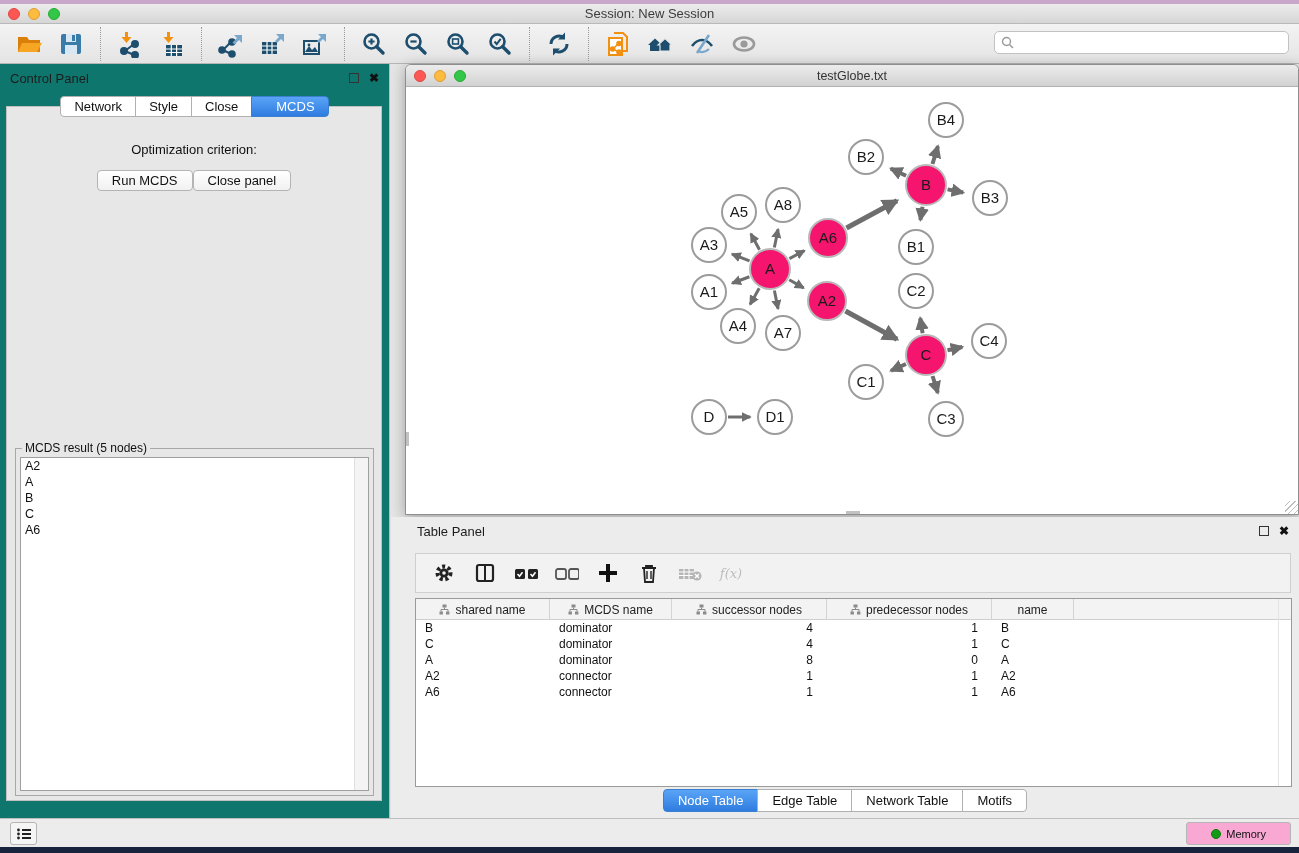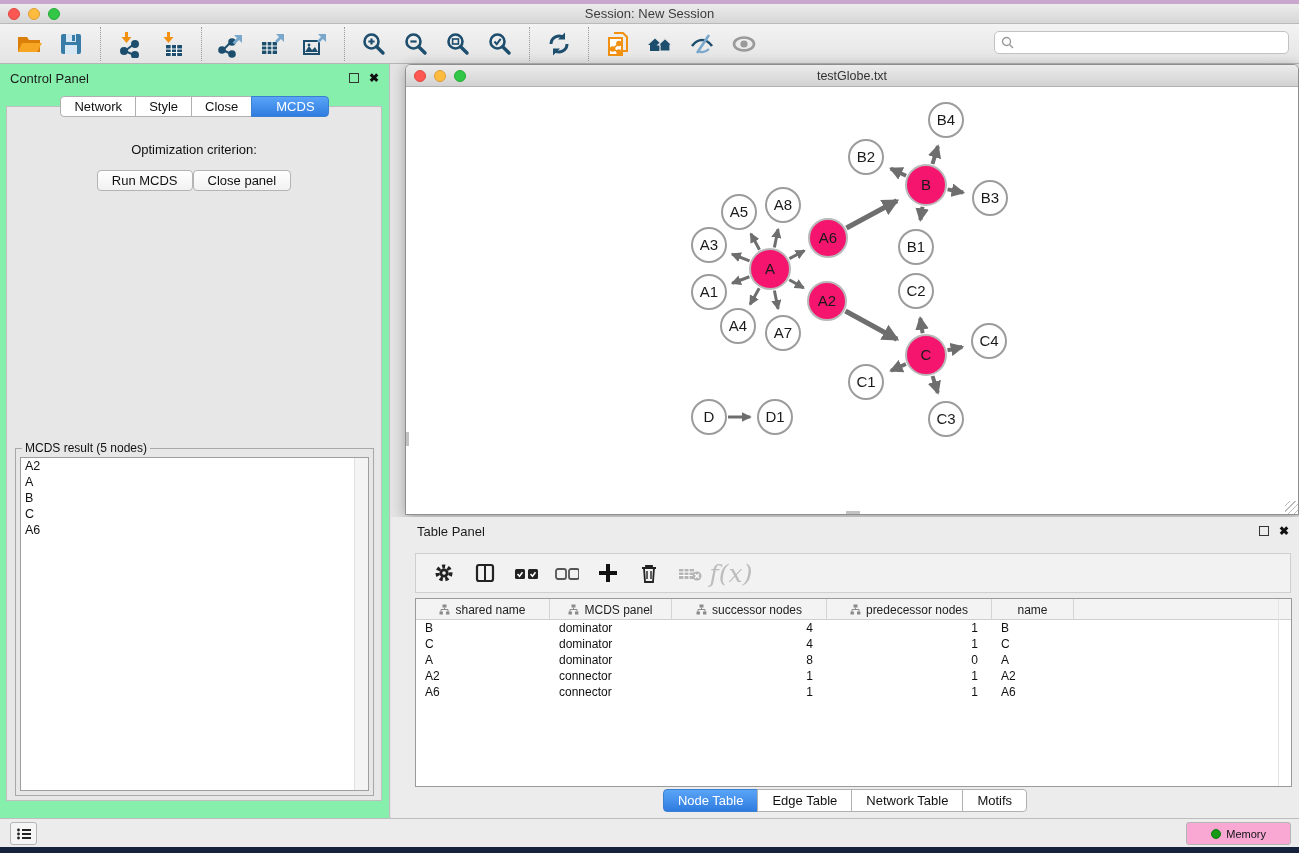--- a/index.html
+++ b/index.html
@@ -26,21 +26,21 @@
     background:linear-gradient(#f3f3f3,#e4e4e4); border-bottom:1px solid #b5b5b5;
     display:flex; align-items:center; }
   .tb-group { display:flex; align-items:center; gap:12px; padding:0 14px; height:34px; }
   .tb-sep { width:0; height:34px; border-left:1px dotted #9a9a9a; }
   .tb-btn { width:30px; height:30px; display:flex; align-items:center; justify-content:center; cursor:default; }
   .searchbox { position:absolute; right:10px; top:7px; width:295px; height:23px; background:#fff;
     border:1px solid #c2c2c2; border-radius:5px; display:flex; align-items:center; padding-left:6px; }
   .searchbox input { border:none; outline:none; flex:1; font-size:12px; margin-left:4px; background:transparent; }
 
   
-  .control-panel { position:absolute; left:0; top:64px; width:390px; height:754px; background:#86efac; border-right:1px solid #bdbdbd; }
+  .control-panel { position:absolute; left:0; top:64px; width:390px; height:754px; background:#0f766e; border-right:1px solid #bdbdbd; }
   .right-area { position:absolute; left:391px; top:64px; width:908px; height:754px; background:#e4e4e4; }
 
   .panel-header { height:28px; display:flex; align-items:center; font-size:13px; color:#1c1c1c; padding:0 10px; }
   .panel-header .spacer { flex:1; }
   .ph-float { width:10px; height:10px; border:1.4px solid #333; margin-right:10px; }
   .ph-close { font-size:12px; font-weight:bold; color:#111; }
 
   
   .tabs-row { display:flex; justify-content:center; margin-top:4px; position:relative; z-index:2; }
   .tab { font-size:13px; padding:2px 13px; background:#fff; border:1px solid #b0b0b0; margin-left:-1px; color:#111; }
@@ -77,21 +77,21 @@
   .scroll-stub-v { position:absolute; left:0; top:345px; width:3px; height:14px; background:#c2c2c2; }
   .scroll-stub-h { position:absolute; left:440px; bottom:0; width:14px; height:3px; background:#c2c2c2; }
   .resize-grip { position:absolute; right:0; bottom:0; width:13px; height:13px;
     background:repeating-linear-gradient(135deg, transparent 0 3px, #bdbdbd 3px 4px); }
 
   
   .table-panel { position:absolute; left:0; top:453px; width:908px; height:301px; background:#ececec; }
   .tp-toolbar { position:absolute; left:24px; right:8px; top:36px; height:40px; background:#f2f2f2;
     border:1px solid #cfcfcf; display:flex; align-items:center; gap:17px; padding-left:16px; }
   .tp-btn { width:24px; height:24px; display:flex; align-items:center; justify-content:center; }
-  .fx { font-family:"DejaVu Serif", serif; font-style:italic; font-size:25px; color:#bdbdbd; }
+  .fx { font-family:"DejaVu Serif", serif; font-style:italic; font-size:13px; color:#bdbdbd; }
 
   .node-table { position:absolute; left:24px; right:7px; top:81px; height:189px; background:#fff; border:1px solid #9a9a9a; overflow:hidden; }
   .nt-scroll-edge { position:absolute; right:12px; top:0; bottom:0; width:0; border-left:1px solid #e4e4e4; }
   .nt-header { display:flex; height:21px; background:#f3f3f3; border-bottom:1px solid #cfcfcf; }
   .nt-hcell { display:flex; align-items:center; justify-content:center; gap:5px; font-size:12px; color:#222;
     border-right:1px solid #d4d4d4; height:21px; }
   .nt-row { display:flex; height:16px; }
   .nt-cell { font-size:12px; color:#111; line-height:16px; white-space:nowrap; overflow:hidden; }
   .c0{width:134px;} .c1{width:122px;} .c2{width:155px;} .c3{width:165px;} .c4{width:82px;}
   .al-left{ text-align:left; padding-left:9px; } .al-right{ text-align:right; padding-right:14px; }
@@ -466,21 +466,21 @@
               </svg>
               <span>shared name</span>
             </div>
             <div class="nt-hcell c1">
               <svg width="11" height="11">
                 <rect x="3.5" y="0.5" width="4" height="3" fill="#8a8a8a"></rect>
                 <path d="M5.5 3.5v2M2 7.5V5.5h7v2" stroke="#8a8a8a" stroke-width="1" fill="none"></path>
                 <rect x="0.5" y="7.5" width="3.4" height="3" fill="#8a8a8a"></rect>
                 <rect x="7" y="7.5" width="3.4" height="3" fill="#8a8a8a"></rect>
               </svg>
-              <span>MCDS panel</span>
+              <span>MCDS name</span>
             </div>
             <div class="nt-hcell c2">
               <svg width="11" height="11">
                 <rect x="3.5" y="0.5" width="4" height="3" fill="#8a8a8a"></rect>
                 <path d="M5.5 3.5v2M2 7.5V5.5h7v2" stroke="#8a8a8a" stroke-width="1" fill="none"></path>
                 <rect x="0.5" y="7.5" width="3.4" height="3" fill="#8a8a8a"></rect>
                 <rect x="7" y="7.5" width="3.4" height="3" fill="#8a8a8a"></rect>
               </svg>
               <span>successor nodes</span>
             </div>

